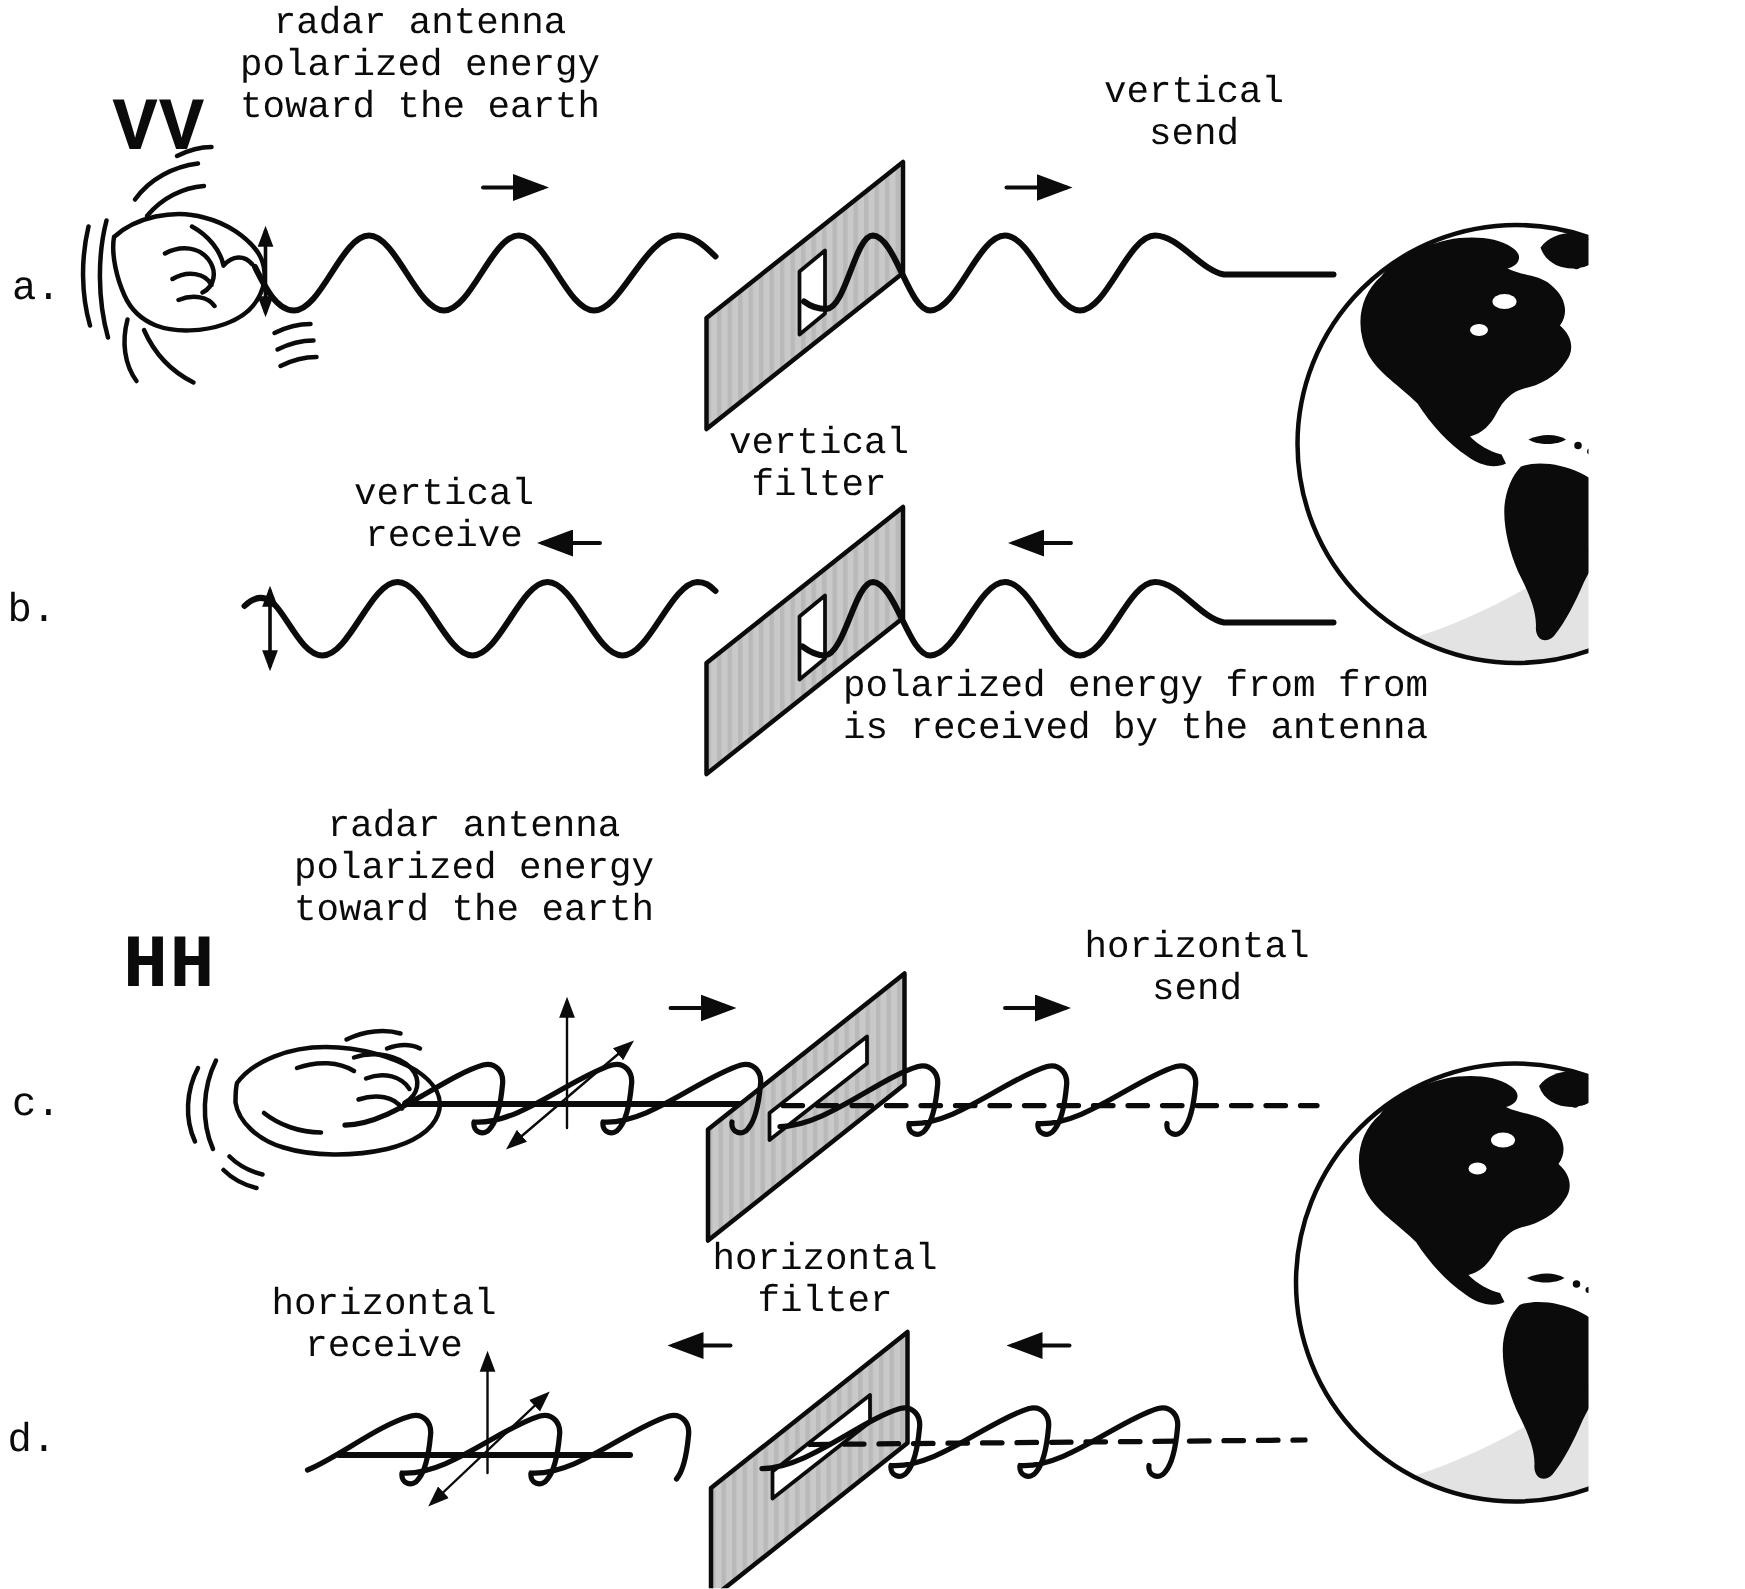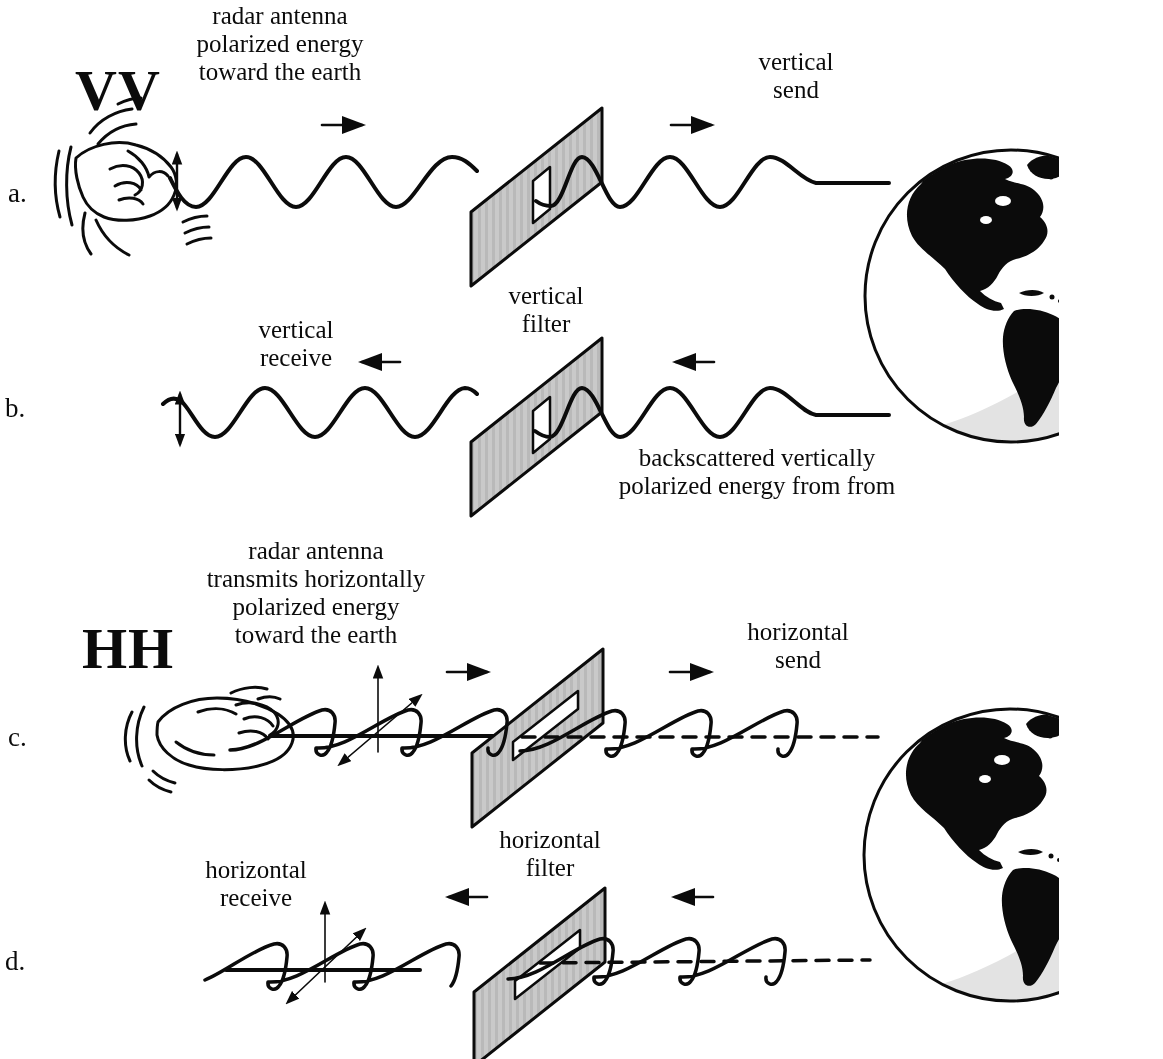--- a/index.html
+++ b/index.html
@@ -1,22 +1,22 @@
 <!DOCTYPE html>
 <html style="--ink: #0b0b0b; --background: #ffffff; --filter-fill: #c9c9c9; --filter-stripe: #b9b9b9; --globe-shadow: #e3e3e3;"><head>
 <meta charset="utf-8">
 <style>
   html,body{margin:0;padding:0;background:#fff;}
   #stage{position:relative;width:1059px;height:1059px;background:var(--background,#fff);overflow:hidden;
-         font-family:Liberation Serif, serif;color:var(--ink,#000);}
+         font-family:Liberation Mono, monospace;color:var(--ink,#000);}
   #art{position:absolute;left:0;top:0;}
   .label{position:absolute;text-align:center;white-space:nowrap;font-size:25px;line-height:28px;
          transform:translateX(-50%);color:var(--ink,#000);}
   .label.anchor-left{transform:none;text-align:left;}
-  .section-id{font-weight:bold;font-size:58px;line-height:1;letter-spacing:1px;}
+  .section-id{font-weight:bold;font-size:50px;line-height:1;letter-spacing:1px;}
   .row-id{font-size:27px;line-height:1;}
   
   .stroke{stroke:var(--ink,#000);fill:none;stroke-linecap:round;stroke-linejoin:round;}
   .wave{stroke-width:4;}
   .fin{stroke-width:3.5;}
   .axisline{stroke-width:4;}
   .dashline{stroke-width:3.5;stroke-dasharray:13 10;}
   .thin{stroke-width:1.6;}
   .mid{stroke-width:2.4;}
   .bold-arrow{stroke-width:2.6;}
@@ -198,27 +198,26 @@
   </div>
 
   <div class="label" style="left:296px;top:316px;">
     <div>vertical</div>
     <div>receive</div>
   </div>
 
   <div class="label anchor-left row-id" style="left:5px;top:395px;">b.</div>
 
   <div class="label" style="left:757px;top:444px;">
-    <div>backscattered vertically</div>
     <div>polarized energy from from</div>
+    <div>is received by the antenna</div>
   </div>
 
   <div class="label" style="left:316px;top:537px;">
     <div>radar antenna</div>
-    <div>transmits horizontally</div>
     <div>polarized energy</div>
     <div>toward the earth</div>
   </div>
 
   <div class="label anchor-left section-id" style="left:82px;top:620px;">HH</div>
 
   <div class="label" style="left:798px;top:618px;">
     <div>horizontal</div>
     <div>send</div>
   </div>

